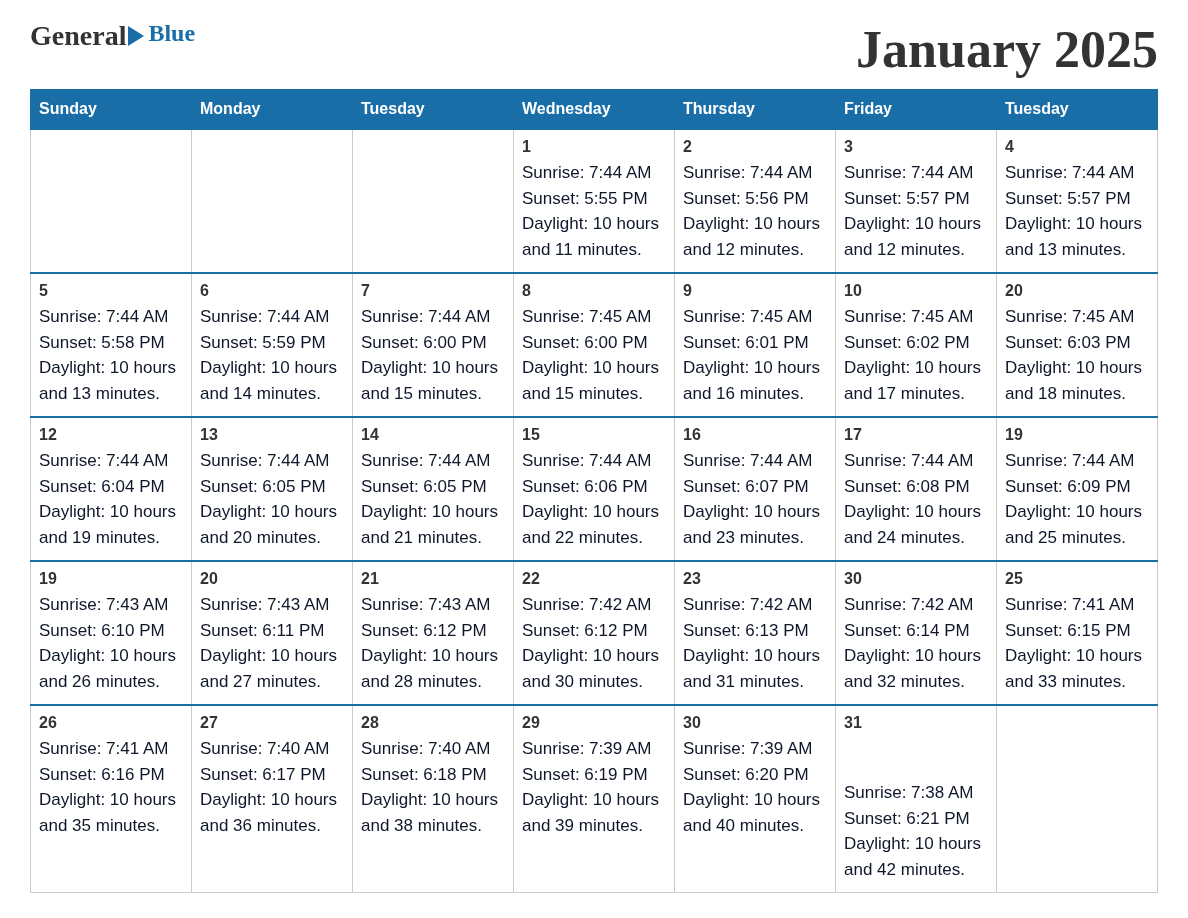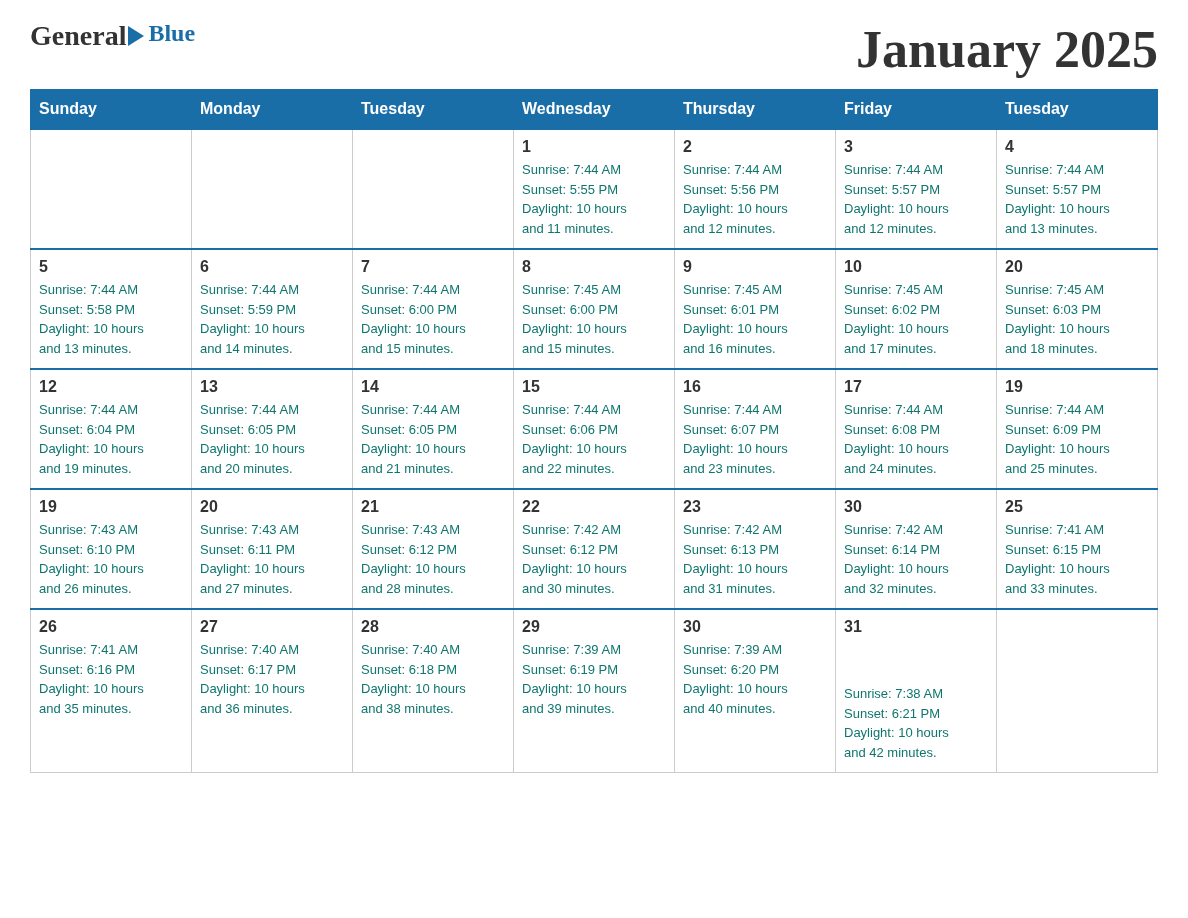--- a/index.html
+++ b/index.html
@@ -76,22 +76,22 @@
       height: 120px;
     }
     .day-number {
       font-size: 16px;
       font-weight: bold;
       color: #333;
       display: block;
       margin-bottom: 4px;
     }
     .day-info {
-      font-size: 13px;
-      color: #0f766e;
+      font-size: 17px;
+      color: #0f172a;
       line-height: 1.5;
     }
     .empty-cell {
       background: #fff;
     }
     .logo-wrapper {
       display: flex;
       flex-direction: row;
       align-items: flex-start;
     }

